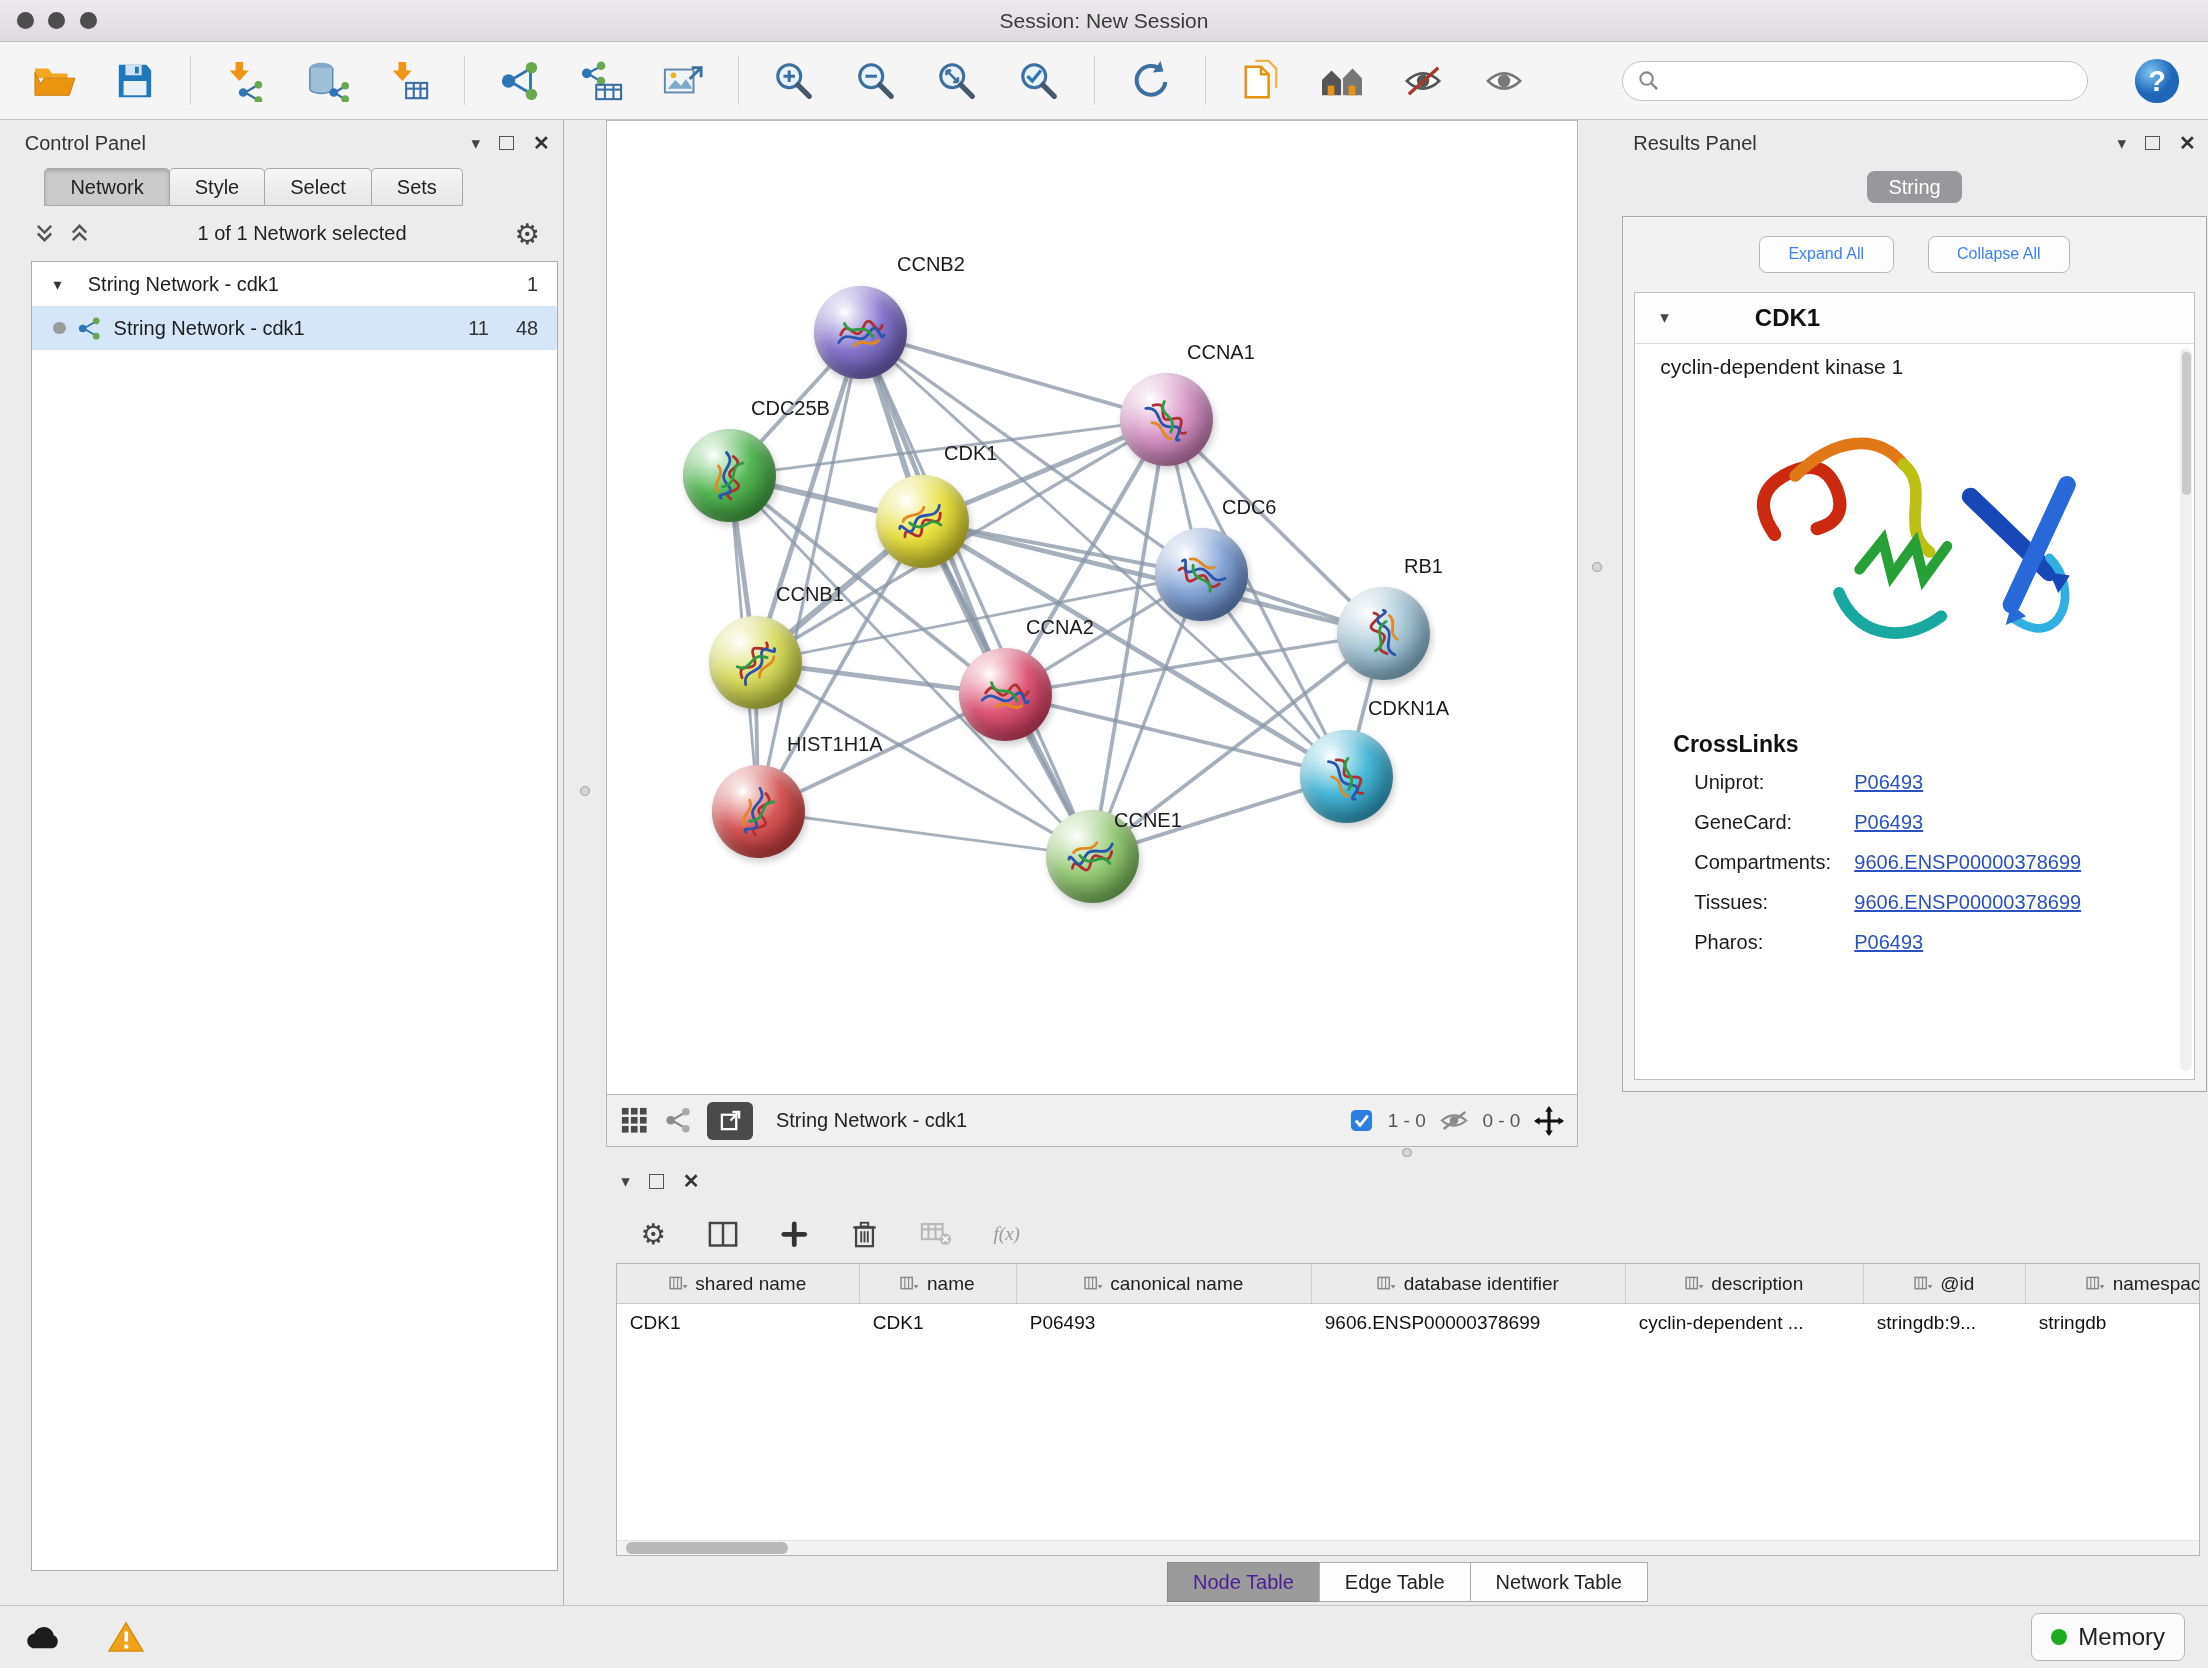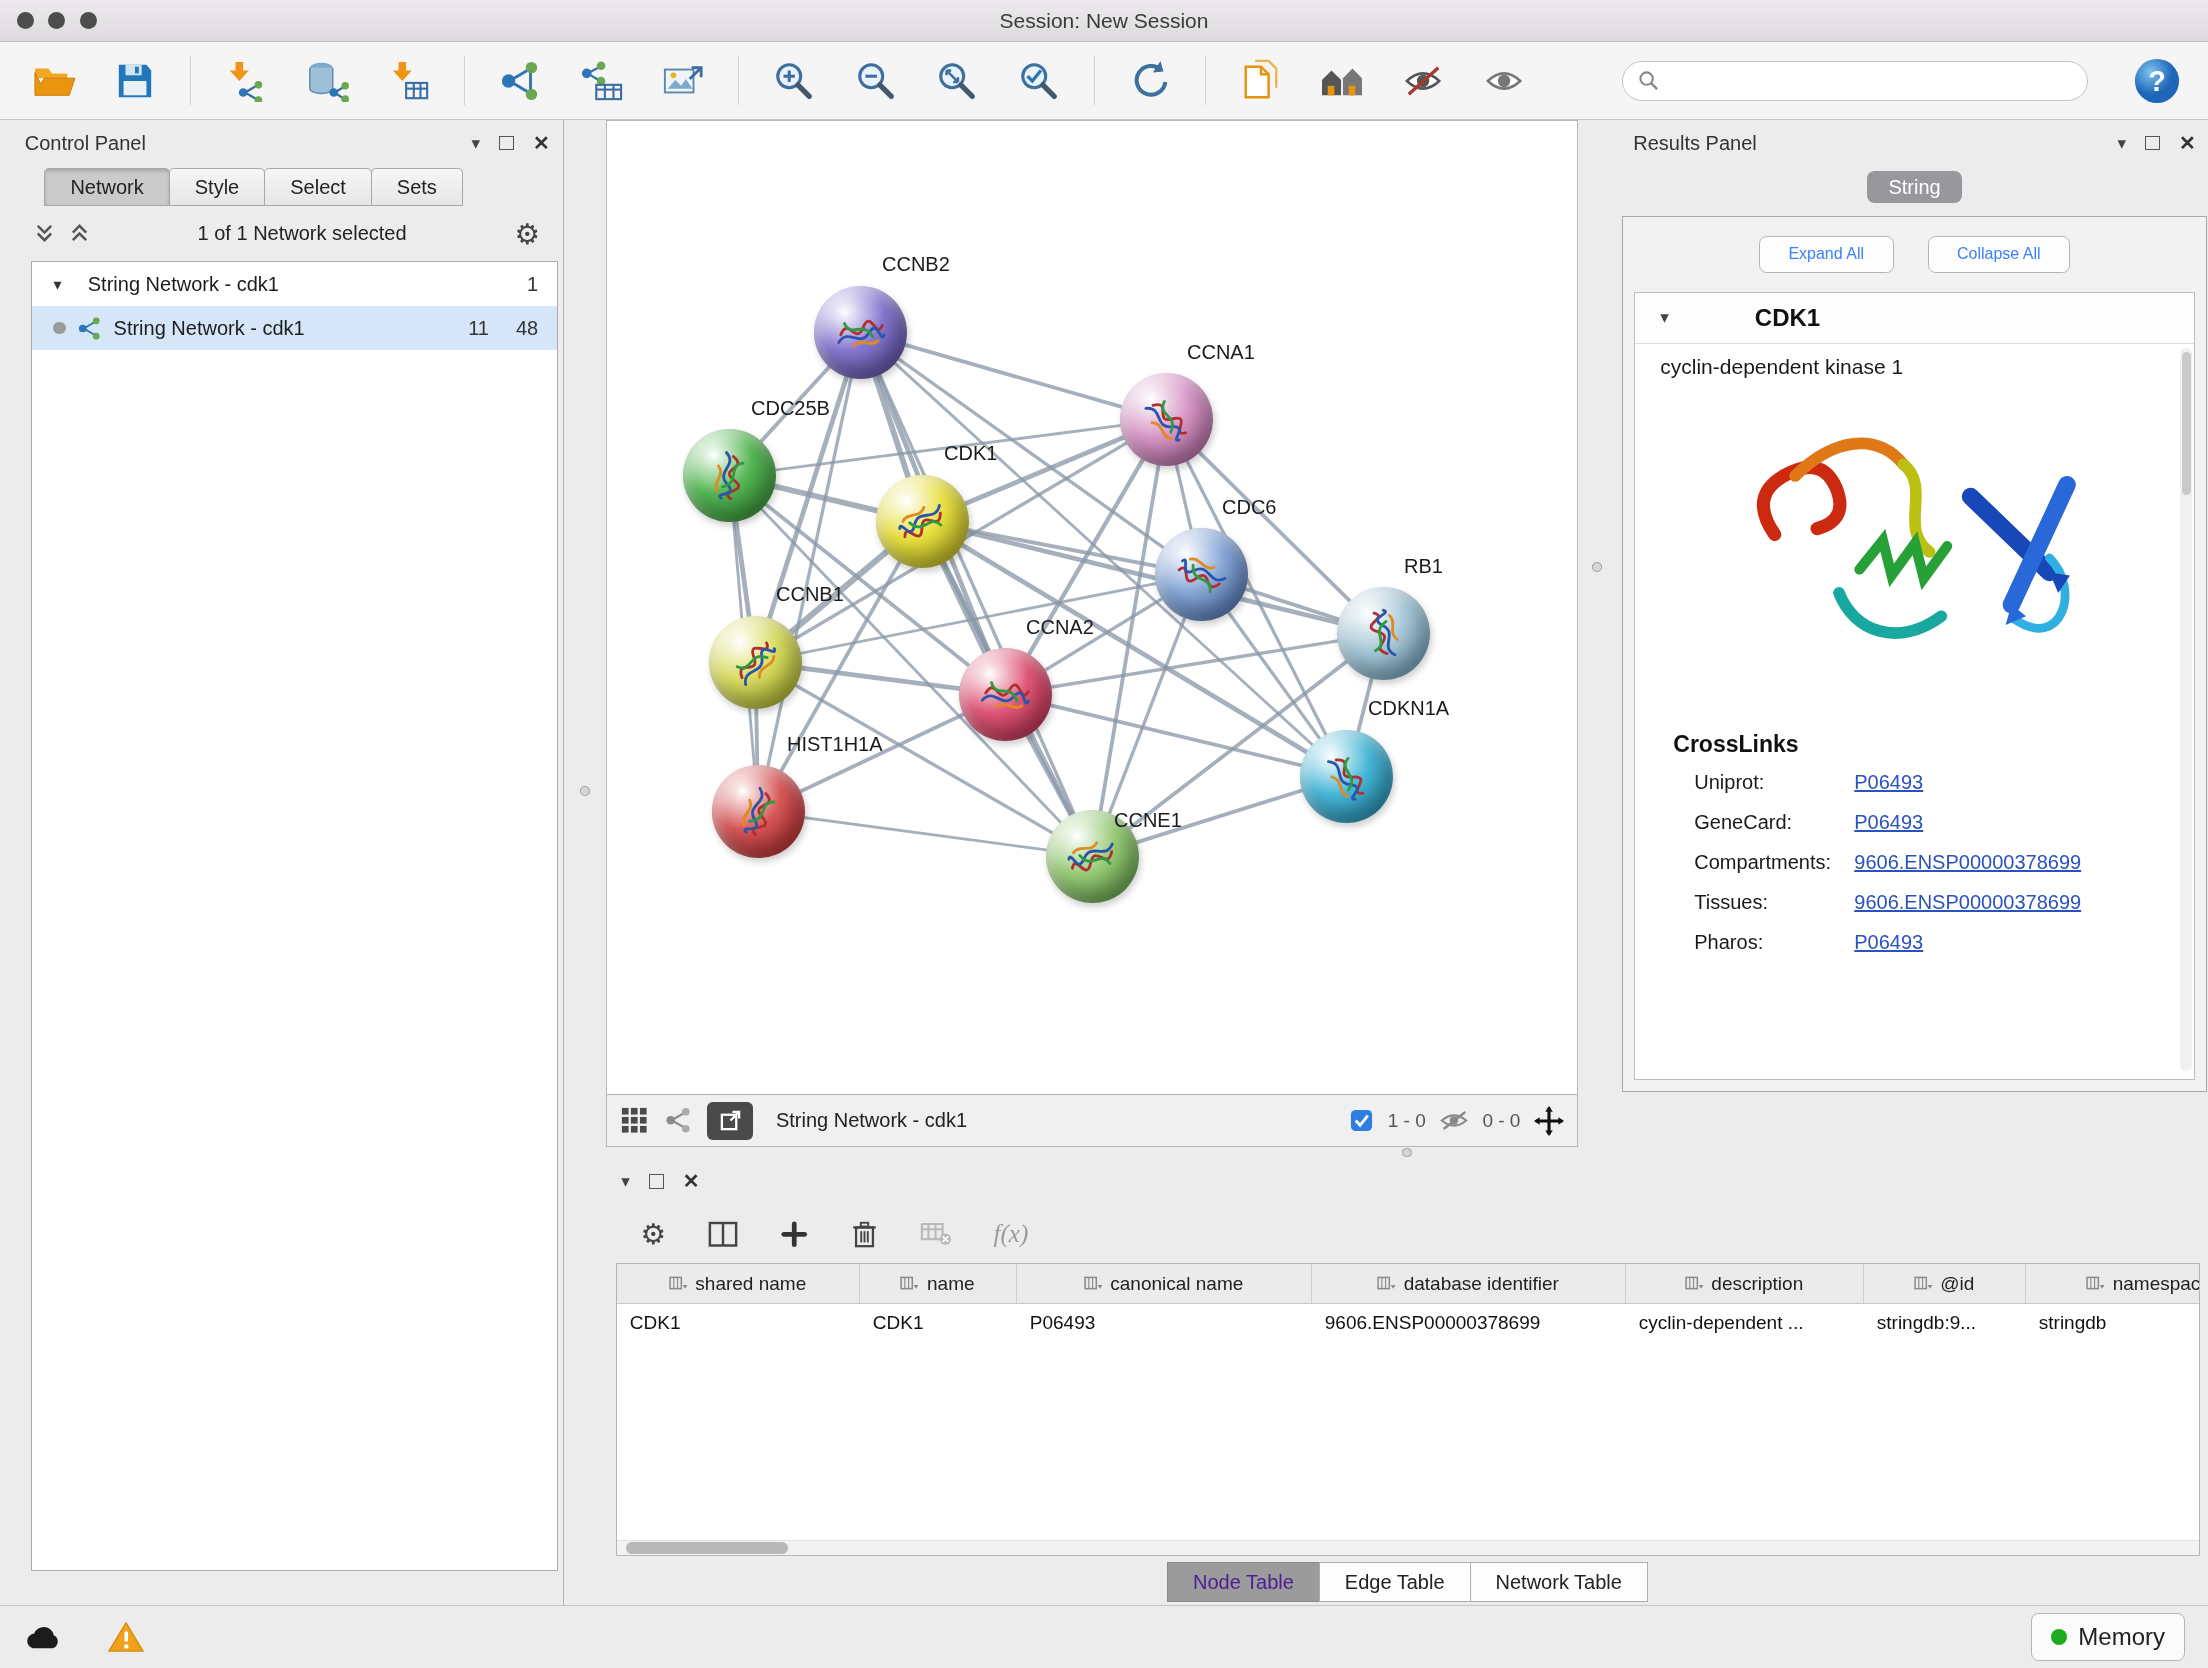--- a/index.html
+++ b/index.html
@@ -93,21 +93,21 @@
   .cl-label { width:181px; color:#1a1a1a; padding-left:21px; }
   .cl-link { color:#2a52be; text-decoration:underline; }
   .card-scroll { position:absolute; right:1.9px; top:55px; bottom:7.6px; width:11.4px; background:#f0f0f0; border-radius:5.7px; }
   .card-thumb { position:absolute; right:2.9px; top:59px; width:8.6px; height:143px; background:#c9c9c9; border-radius:4.8px; }
 
   
   .table-panel { height:447px; flex:none; display:flex; flex-direction:column; padding:0 7.6px 0 9.5px; }
   .tp-header { height:46px; display:flex; align-items:center; font-size:20px; color:#333; padding:0 5.7px; }
   .tp-header .ph-title { flex:1; }
   .tp-toolbar { height:59px; display:flex; align-items:center; gap:42px; padding-left:25px; }
-  .fx { font-family:"Liberation Serif", serif; font-style:italic; font-size:25px; color:#9a9a9a; }
+  .fx { font-family:"Liberation Serif", serif; font-style:italic; font-size:19px; color:#9a9a9a; }
   .table-box { flex:1; border:1px solid #b5b5b5; background:#fff; position:relative; overflow:hidden;
                display:flex; flex-direction:column; }
   .t-head { display:flex; background:#ebebeb; border-bottom:1px solid #c9c9c9; height:40px; flex:none; }
   .th { display:flex; align-items:center; justify-content:center; gap:7.6px; font-size:19px; color:#222;
         border-right:1px solid #cfcfcf; flex:none; overflow:hidden; white-space:nowrap; }
   .t-row { display:flex; height:38px; flex:none; }
   .td { display:flex; align-items:center; font-size:19px; color:#111; padding-left:13.3px; flex:none;
         overflow:hidden; white-space:nowrap; }
   .hscroll-track { position:absolute; left:0; right:0; bottom:0; height:15px; background:#f2f2f2; border-top:1px solid #e0e0e0; }
   .hscroll-thumb { position:absolute; left:9.5px; bottom:1.9px; width:162px; height:11.4px; background:#b9b9b9; border-radius:5.7px; }
@@ -422,21 +422,21 @@
               </svg>
             <div id="node-layer">
                 <div class="node" style="left: 207px; top: 165px; background: radial-gradient(circle at 33% 28%, rgb(255, 255, 255) 0%, rgb(136, 120, 208) 42%, rgb(74, 62, 136) 96%);">
                   <svg class="squiggle" style="transform:rotate(0deg)" width="51" height="42" viewBox="0 0 54 44">
                     <path d="M6 24 C14 4,22 36,30 16 S44 30,50 14" stroke="#b03030"></path>
                     <path d="M4 32 C14 16,26 38,36 22 S48 34,52 24" stroke="#2a55aa"></path>
                     <path d="M10 12 C18 28,30 8,40 26" stroke="#2f9a40"></path>
                     <path d="M20 36 C28 26,38 38,46 30" stroke="#e08a20"></path>
                   </svg>
                 </div>
-                <div class="node-label" style="left: 275px; top: 132px;">CCNB2</div>
+                <div class="node-label" style="left: 290px; top: 132px;">CCNB2</div>
                 <div class="node" style="left: 513px; top: 252px; background: radial-gradient(circle at 33% 28%, rgb(255, 255, 255) 0%, rgb(216, 152, 200) 42%, rgb(154, 84, 136) 96%);">
                   <svg class="squiggle" style="transform:rotate(53deg)" width="51" height="42" viewBox="0 0 54 44">
                     <path d="M6 24 C14 4,22 36,30 16 S44 30,50 14" stroke="#b03030"></path>
                     <path d="M4 32 C14 16,26 38,36 22 S48 34,52 24" stroke="#2a55aa"></path>
                     <path d="M10 12 C18 28,30 8,40 26" stroke="#2f9a40"></path>
                     <path d="M20 36 C28 26,38 38,46 30" stroke="#e08a20"></path>
                   </svg>
                 </div>
                 <div class="node-label" style="left: 580px; top: 220px;">CCNA1</div>
                 <div class="node" style="left: 76px; top: 308px; background: radial-gradient(circle at 33% 28%, rgb(255, 255, 255) 0%, rgb(85, 184, 85) 42%, rgb(42, 122, 42) 96%);">

